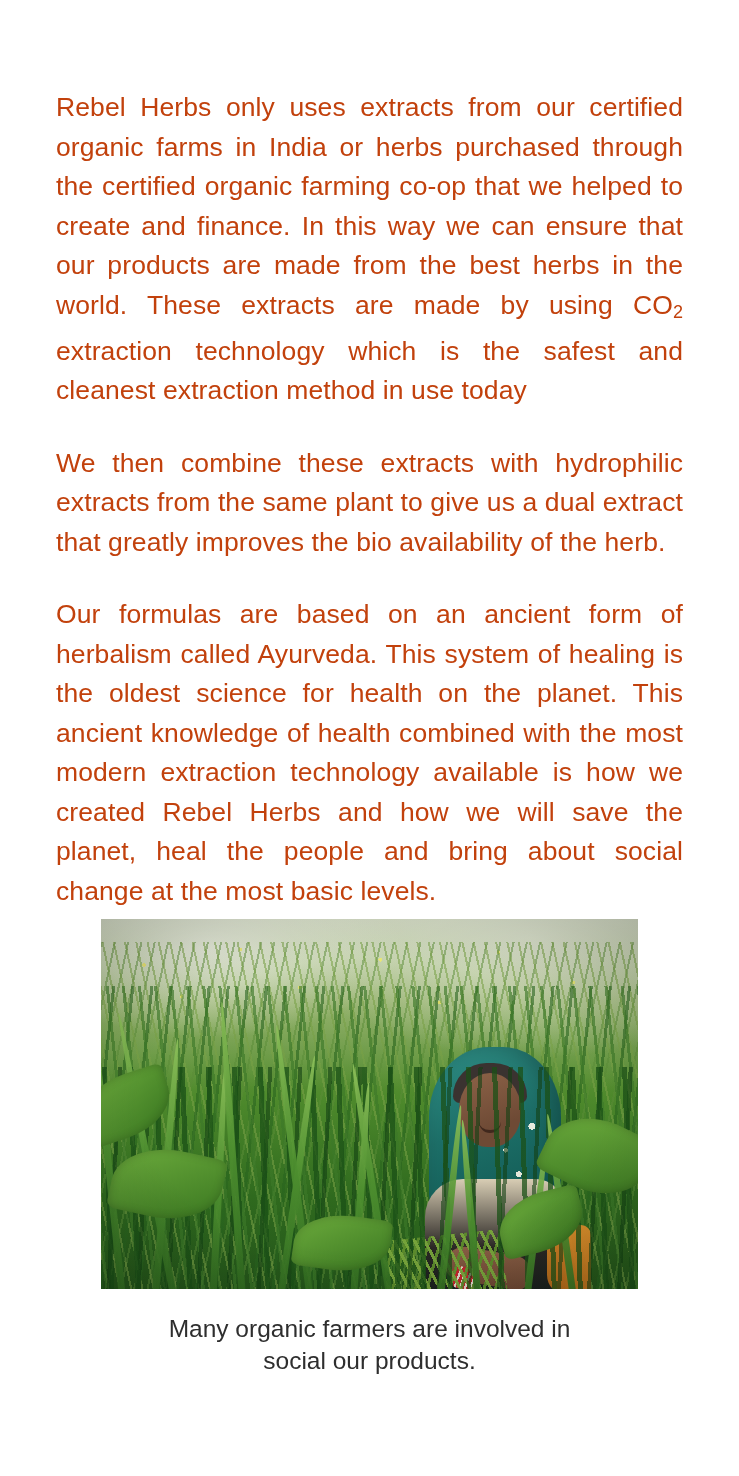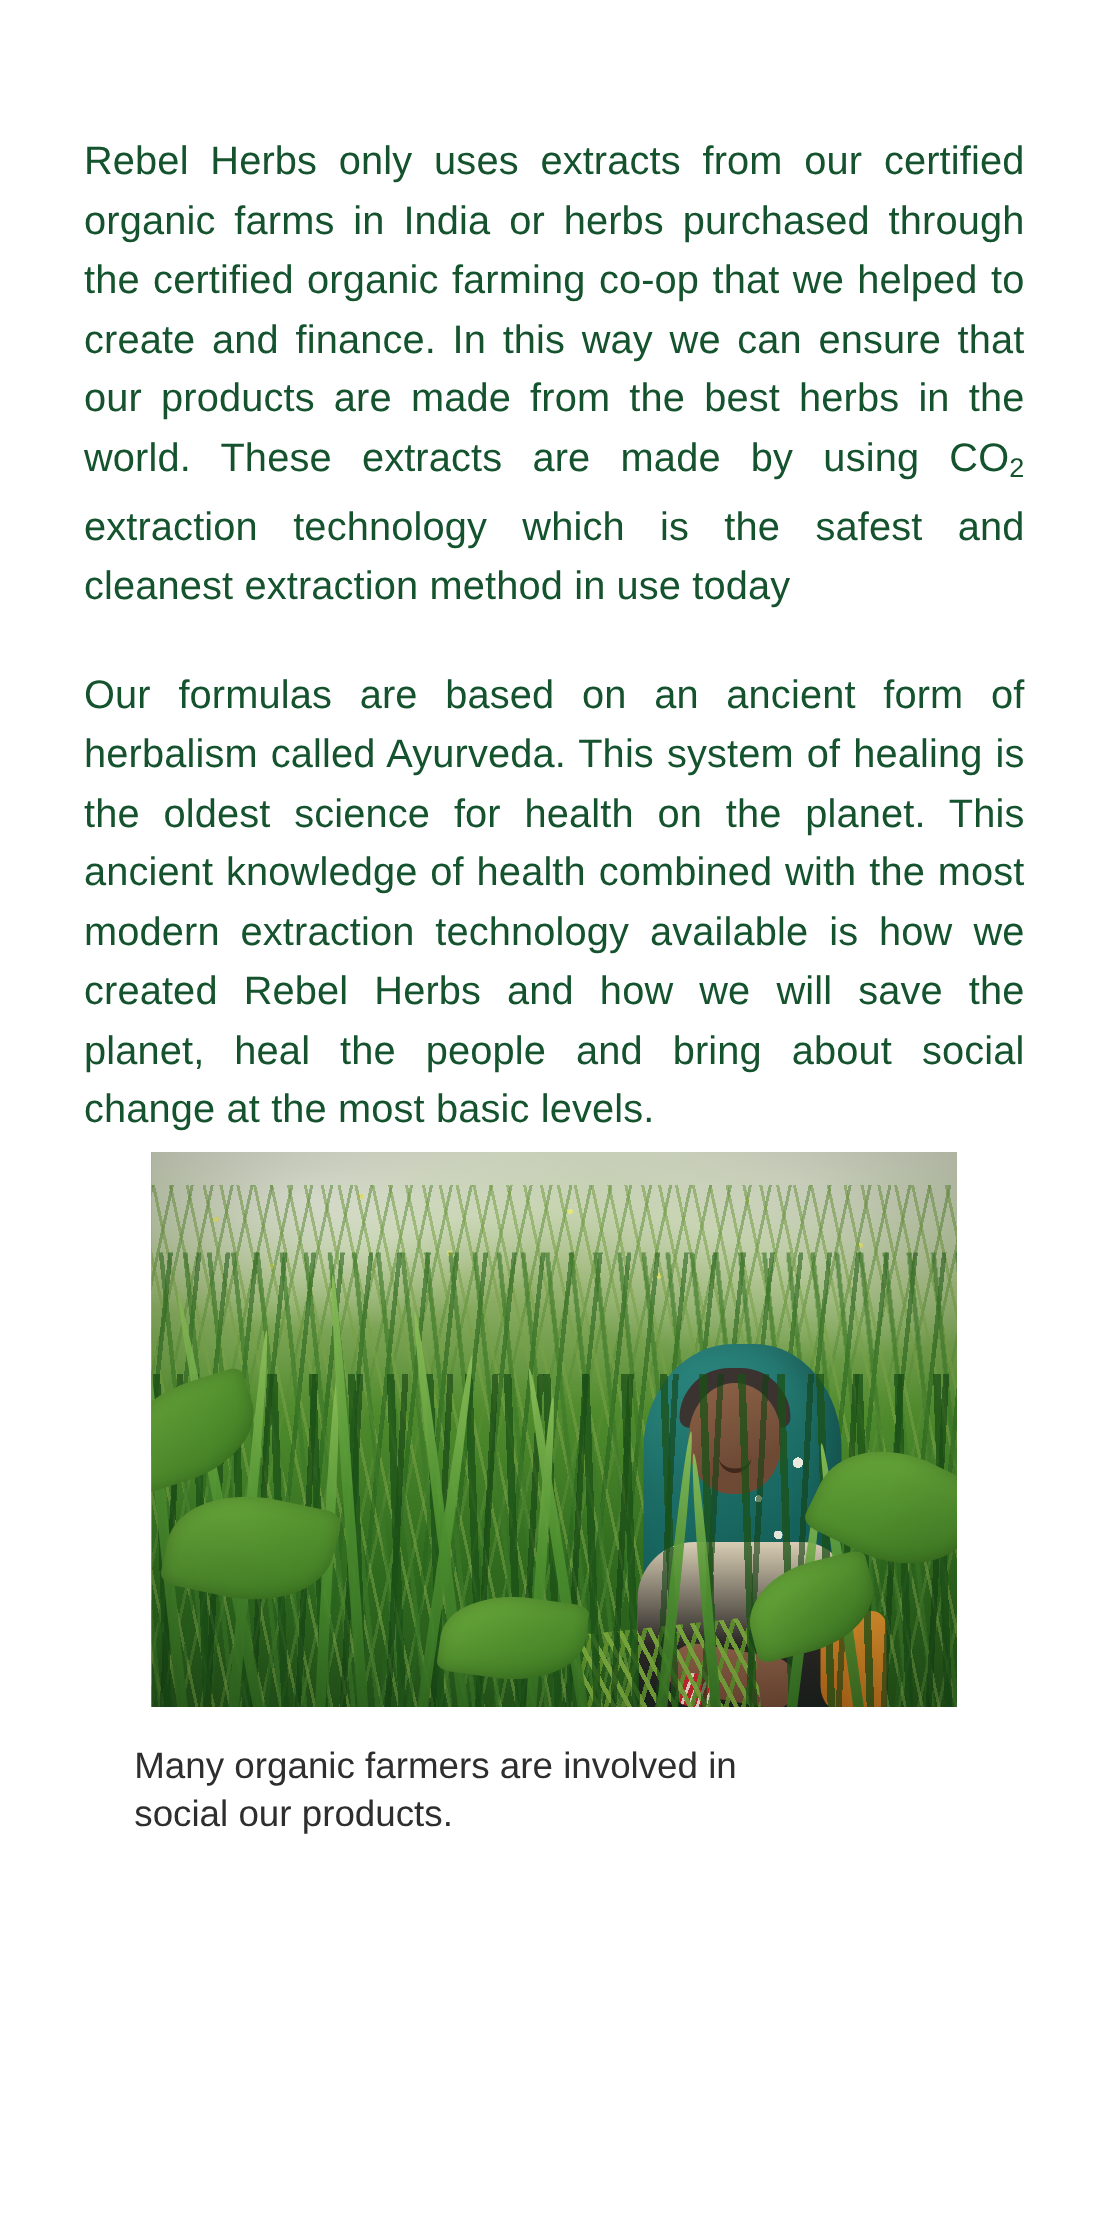--- a/index.html
+++ b/index.html
@@ -20,21 +20,21 @@
     height: 1476px;
     box-sizing: border-box;
     padding: 88px 56px 0 56px;
     background: #ffffff;
   }
   .body-copy {
     font-size: 26.5px;
     line-height: 39.5px;
     text-align: justify;
     text-justify: inter-word;
-    color: #14532d;
+    color: #c2410c;
     letter-spacing: 0.1px;
   }
   .body-copy p {
     margin: 0 0 33px 0;
   }
   .body-copy p:last-child {
     margin-bottom: 0;
   }
   sub {
     font-size: 0.68em;
@@ -213,36 +213,37 @@
     box-shadow: inset 0 0 10px rgba(0,0,0,0.2);
   }
   .photo .vignette {
     position: absolute;
     inset: 0;
     background: radial-gradient(ellipse 78% 72% at 50% 50%, rgba(0,0,0,0) 55%, rgba(0,0,0,0.22) 100%);
   }
   .caption {
     margin: 24px auto 0 auto;
     width: 560px;
-    text-align: left;
+    text-align: center;
     font-size: 24.5px;
     line-height: 32px;
     color: #2e2e2e;
   }
   .caption span { display: block; }
 </style>
 </head>
 <body>
 
 <div class="page">
 
   <div class="body-copy">
 
     <p><span>Rebel Herbs only uses extracts from our certified organic farms in India or herbs purchased through the certified organic farming co-op that we helped to create and finance. In this way we can ensure that our products are made from the best herbs in the world. These extracts are made by using CO</span><sub>2</sub><span> extraction technology which is the safest and cleanest extraction method in use today</span></p>
 
+    <p>We then combine these extracts with hydrophilic extracts from the same plant to give us a dual extract that greatly improves the bio availability of the herb.</p>
 
     <p>Our formulas are based on an ancient form of herbalism called Ayurveda. This system of healing is the oldest science for health on the planet. This ancient knowledge of health combined with the most modern extraction technology available is how we created Rebel Herbs and how we will save the planet, heal the people and bring about social change at the most basic levels.</p>
 
   </div>
 
   <figure class="figure">
 
     <div class="photo">
       <div class="sky"></div>
       <div class="haze"></div>

